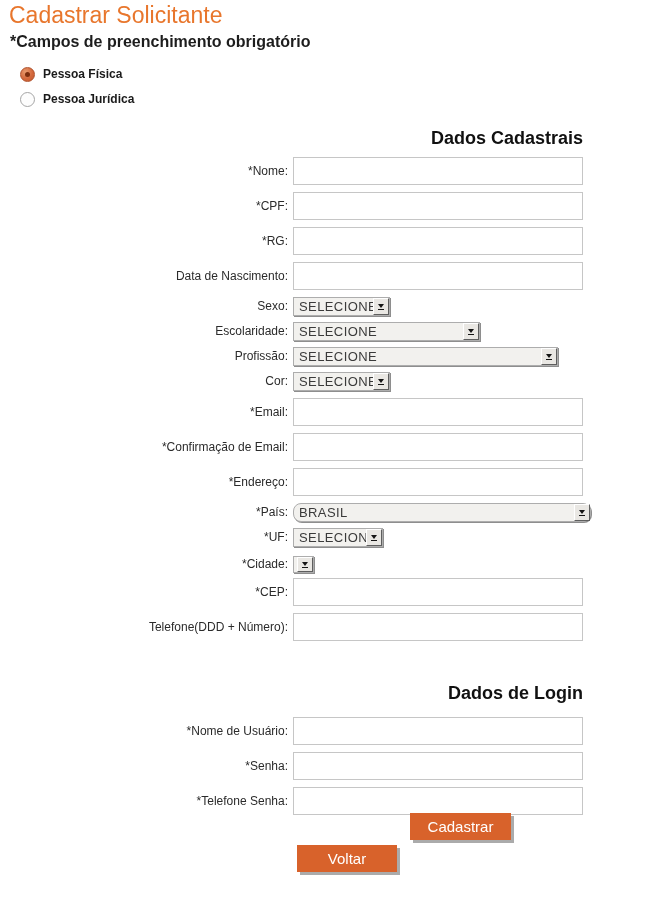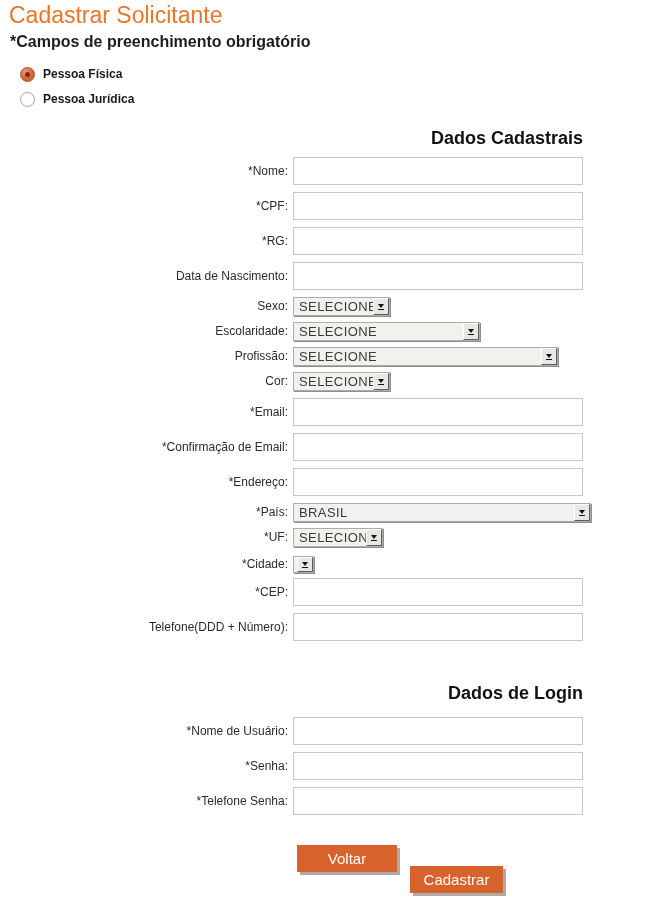--- a/index.html
+++ b/index.html
@@ -107,21 +107,21 @@
 <div class="abs field-label" style="top:398px;line-height:28px;">*Email:</div>
 <input class="abs txt" style="top: 398px;" type="text">
 
 <div class="abs field-label" style="top:433px;line-height:28px;">*Confirmação de Email:</div>
 <input class="abs txt" style="top: 433px;" type="text">
 
 <div class="abs field-label" style="top:468px;line-height:28px;">*Endereço:</div>
 <input class="abs txt" style="top: 468px;" type="text">
 
 <div class="abs field-label" style="top:503px;line-height:19px;">*País:</div>
-<div class="abs sel" style="top:503px;width:298px;">
+<div class="abs sel" style="top:503px;width:298px;border-radius:8px;">
   <span class="sel-text">BRASIL</span>
   <span class="sel-btn">
       <span class="tri"></span>
       <span class="tri-line"></span>
     </span>
 </div>
 
 <div class="abs field-label" style="top:528px;line-height:19px;">*UF:</div>
 <div class="abs sel" style="top:528px;width:90px;">
   <span class="sel-text">SELECIONE</span>
@@ -151,13 +151,13 @@
 <div class="abs field-label" style="top:717px;line-height:28px;">*Nome de Usuário:</div>
 <input class="abs txt" style="top: 717px;" type="text">
 
 <div class="abs field-label" style="top:752px;line-height:28px;">*Senha:</div>
 <input class="abs txt" style="top: 752px;" type="password">
 
 <div class="abs field-label" style="top:787px;line-height:28px;">*Telefone Senha:</div>
 <input class="abs txt" style="top: 787px;" type="password">
 
 <button class="abs btn" style="left:297px;top:845px;width:100px;">Voltar</button>
-<button class="abs btn" style="left:410px;top:866px;width:93px;">Cadastrar</button>
+<button class="abs btn" style="left:410px;top:813px;width:101px;">Cadastrar</button>
 
 </body></html>

